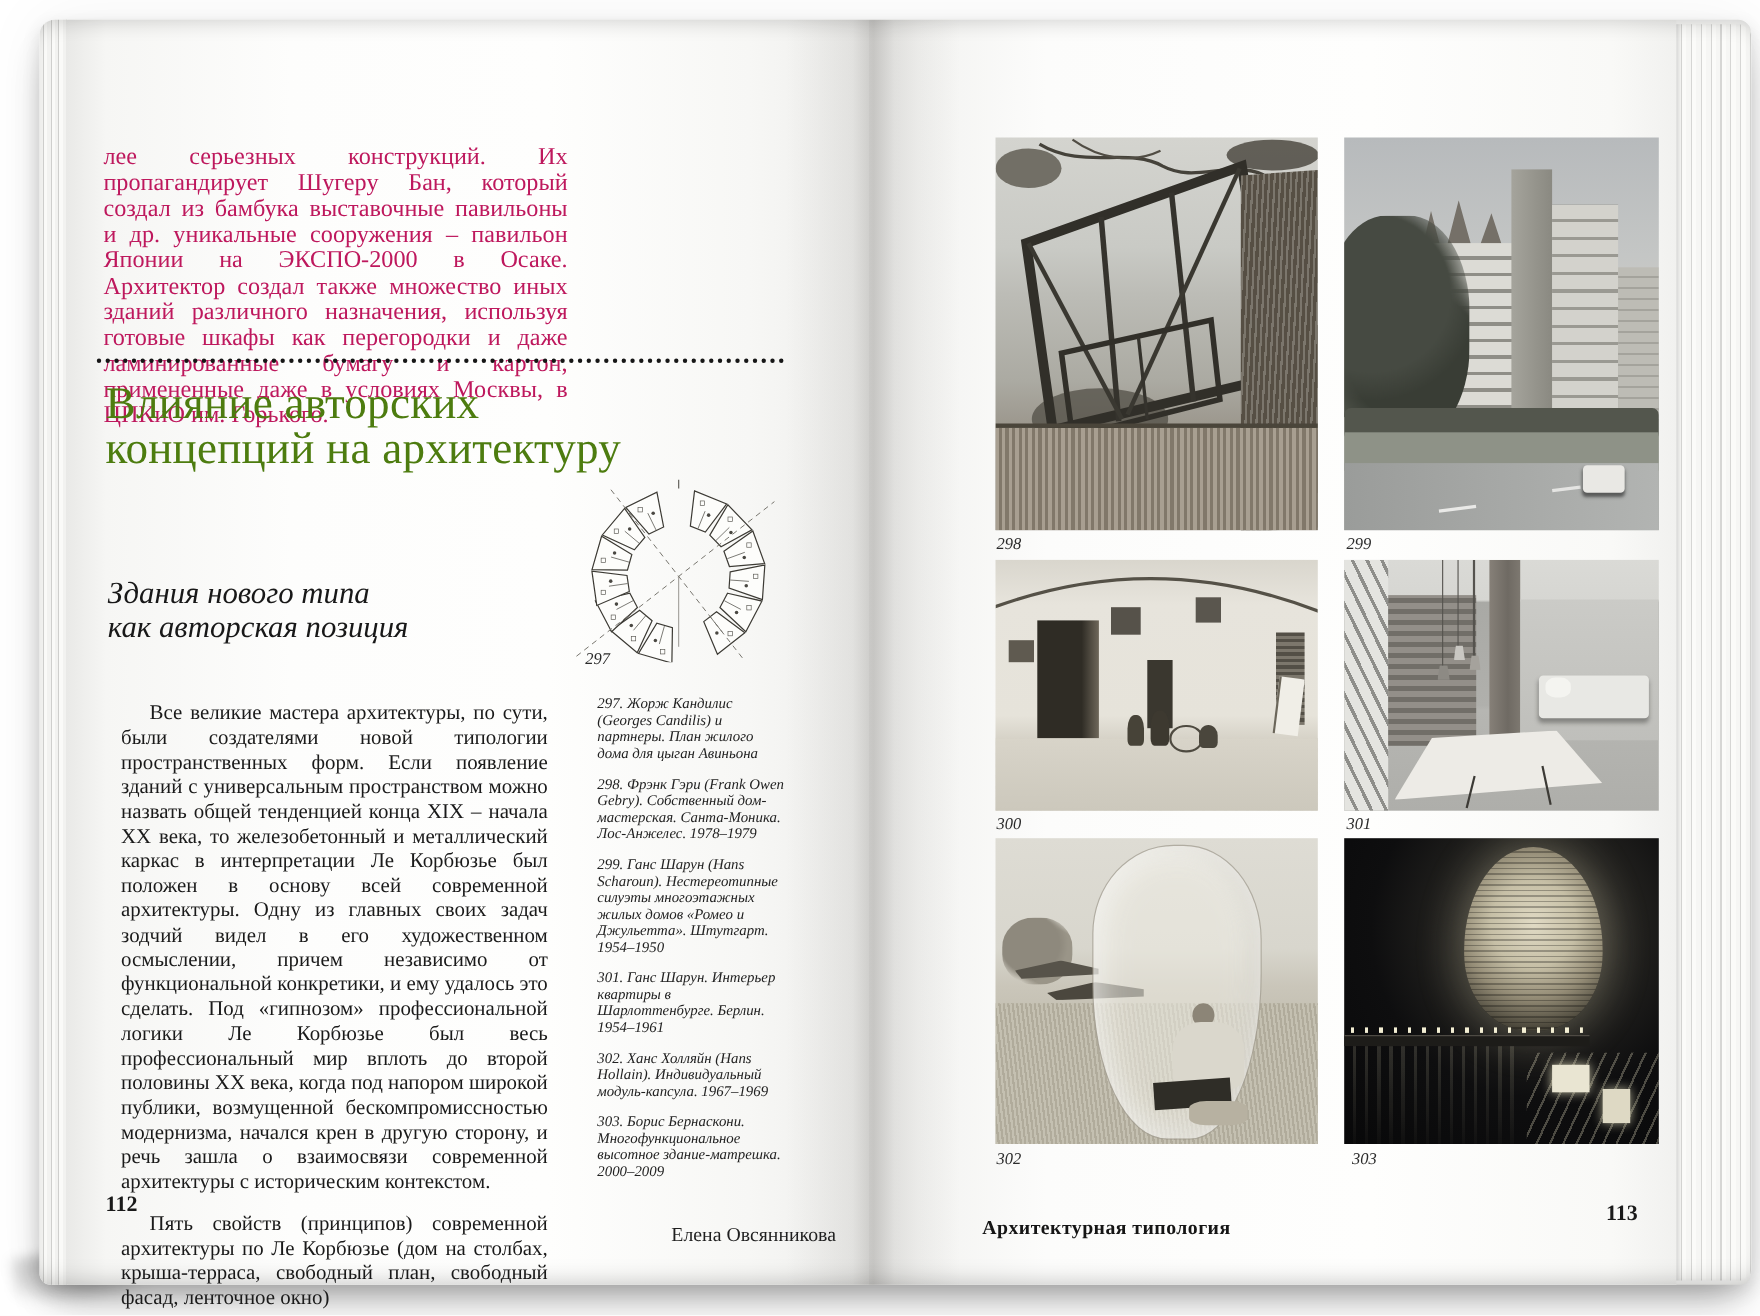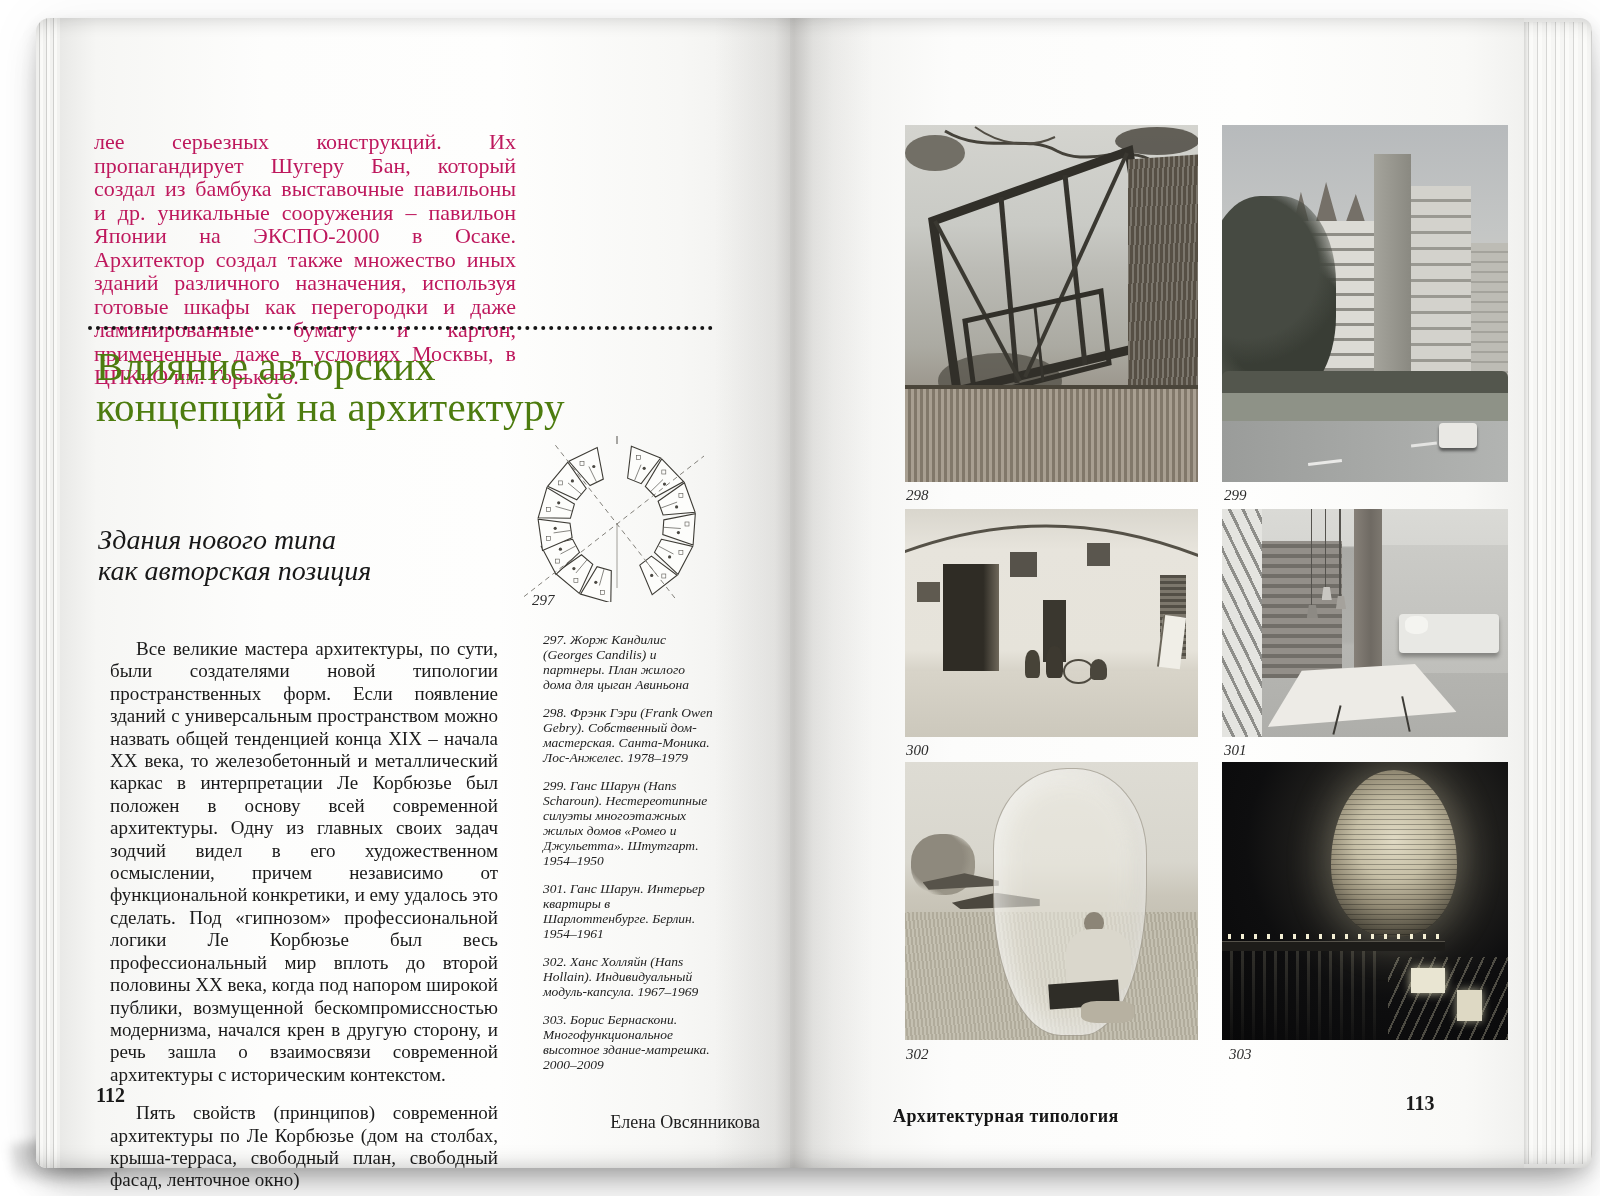--- a/index.html
+++ b/index.html
@@ -34,21 +34,21 @@
   .bodytext p{margin:16px;text-indent:26px;}
   .fig297{left:512px;top:436px;width:192px;height:166px;}
   .figlabel{font-style:italic;font-size:15px;color:#2b2b2b;}
   .lbl297{left:532px;top:592px;}
   .captions{left:543px;top:632px;width:172px;font-style:italic;font-size:13.5px;line-height:15px;color:#222;}
   .captions p{margin:0 0 13px 0;}
   .pagenum{font-weight:bold;font-size:20px;color:#1a1a1a;}
   .pn112{left:96px;top:1084px;}
   .author{left:480px;top:1112px;width:280px;text-align:right;font-size:18px;color:#1f1f1f;}
   .runtitle{left:893px;top:1106px;font-weight:bold;font-size:18px;color:#151515;letter-spacing:.4px;}
-  .pn113{left:1368px;top:1092px;width:104px;text-align:center;}
+  .pn113{left:1460px;top:1092px;width:104px;text-align:left;}
   
   .photo{position:absolute;z-index:4;overflow:hidden;background:#cfcfcb;}
   .photo *{position:absolute;}
   .ph298{left:905px;top:125px;width:293px;height:357px;
      background:linear-gradient(180deg,#d4d4cf 0%,#c9cac5 28%,#bcbcb6 40%,#abaaa2 62%,#9b968c 74%,#928d82 100%);}
   .p298-wall{right:0;top:9%;width:24%;height:91%;transform:skewY(-4deg);
      background:repeating-linear-gradient(93deg,#7b766c 0 2px,#564f44 2px 5px);}
   .p298-fence{left:0;bottom:0;width:100%;height:26%;border-top:4px solid #4a453a;
      background:repeating-linear-gradient(90deg,#a89f91 0 3px,#81786a 3px 6px);}
   .ph299{left:1222px;top:125px;width:286px;height:357px;

